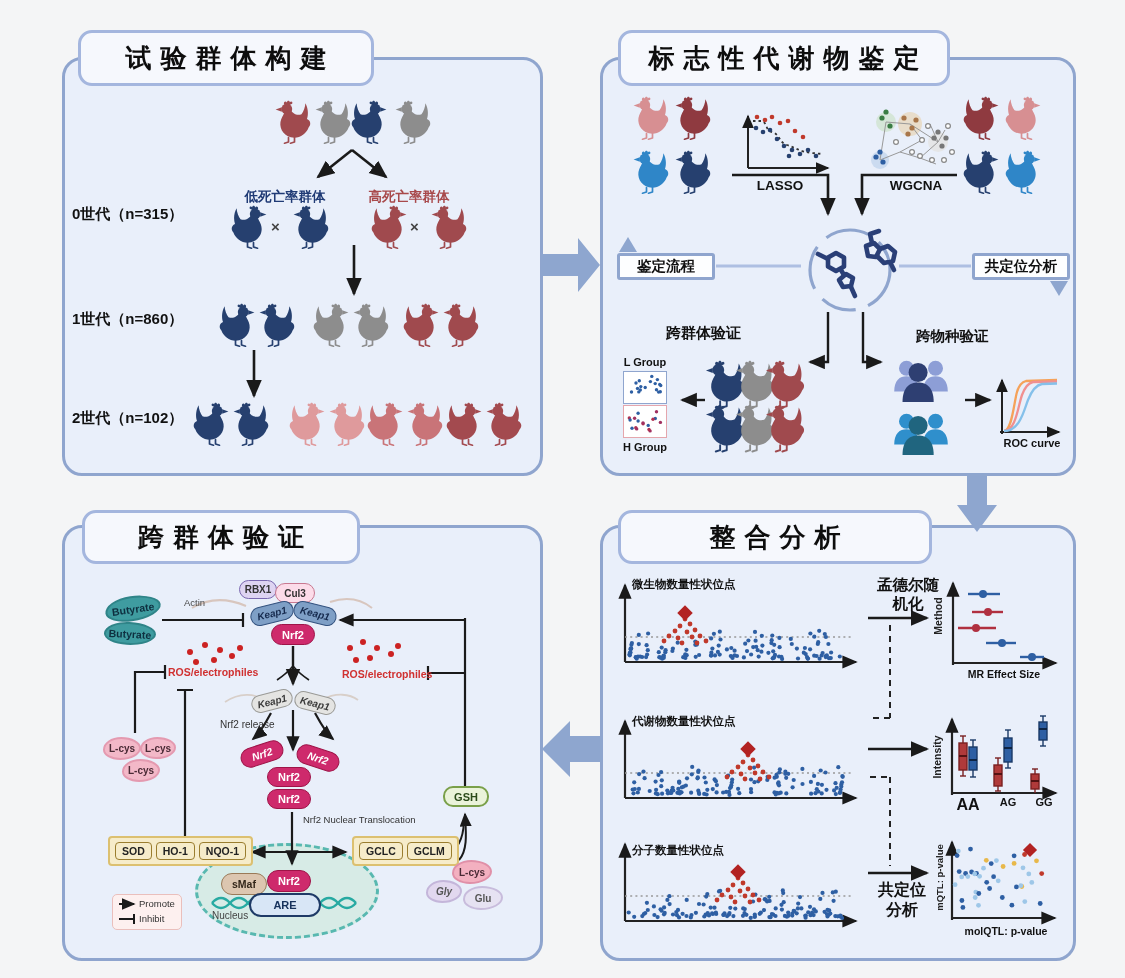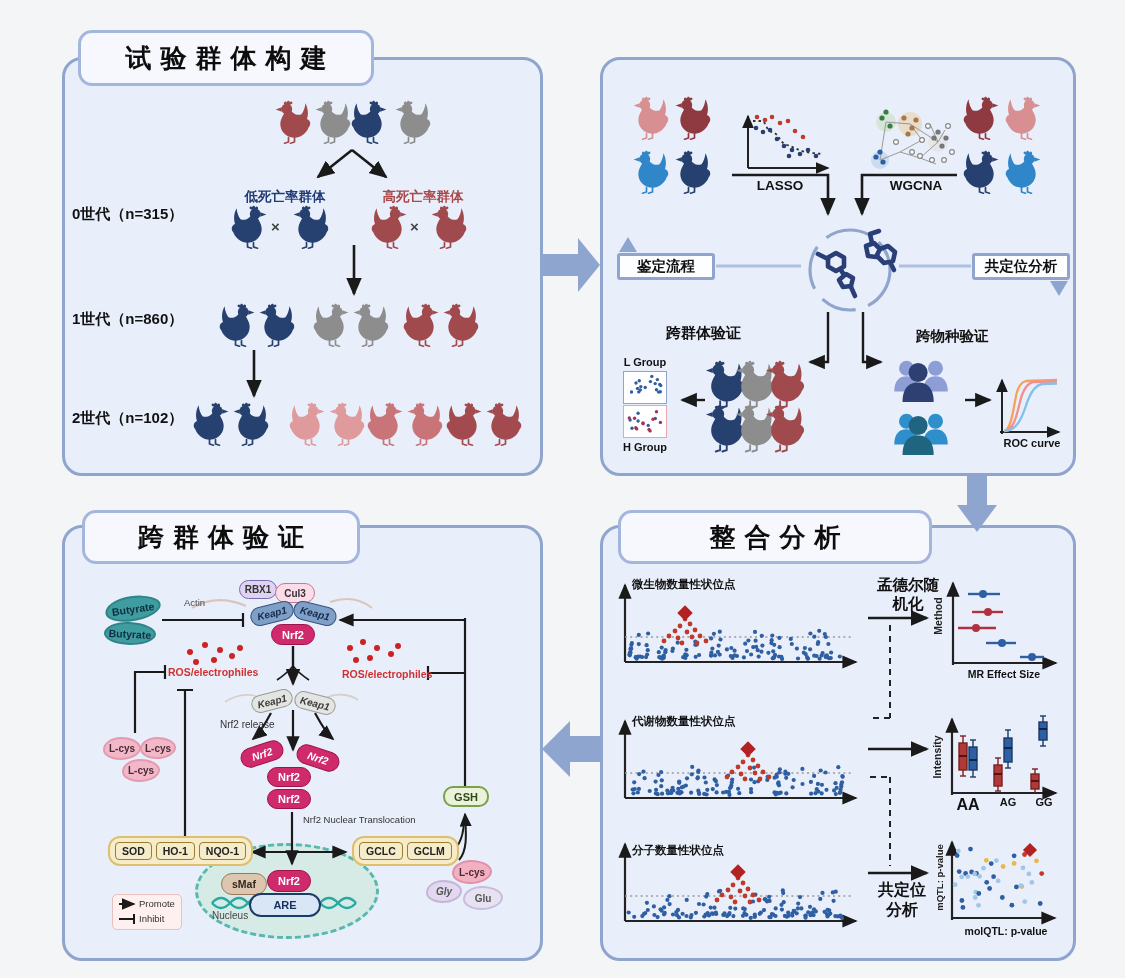--- a/index.html
+++ b/index.html
@@ -15,21 +15,21 @@
   .vlabel{position:absolute;transform:rotate(-90deg);font-weight:bold;color:#222;text-align:center;z-index:3;}
   svg.overlay{position:absolute;left:0;top:0;z-index:2;pointer-events:none;}
   .deco{position:absolute;z-index:1;}
   .flowarrow{position:absolute;background:#8ea6cf;z-index:1;}
   .tri{position:absolute;width:0;height:0;z-index:3;}
   .pill{position:absolute;display:flex;align-items:center;justify-content:center;font-weight:bold;
         border-radius:11px;box-sizing:border-box;z-index:3;}
   .blob{position:absolute;display:flex;align-items:center;justify-content:center;font-weight:bold;
         box-sizing:border-box;z-index:3;border-radius:48% 52% 55% 45%/55% 48% 52% 45%;}
   .ygroup{position:absolute;display:flex;gap:4px;background:#f6ecca;border:2px solid #dcc070;
-          border-radius:12px;padding:4px 5px;z-index:3;}
+          border-radius:4px;padding:4px 5px;z-index:3;}
   .gene{background:#f6ecca;border:1.8px solid #9a7d2e;border-radius:4px;font-size:10.5px;
         font-weight:bold;color:#222;padding:2px 6px;display:flex;align-items:center;}
   .sbox{position:absolute;width:44px;height:33px;background:#fff;box-sizing:border-box;z-index:1;}
   .flowbox{position:absolute;background:#fdfeff;border:3px solid #8fa5ce;border-radius:3px;
            display:flex;align-items:center;justify-content:center;font-weight:bold;font-size:14.5px;
            color:#111;z-index:3;box-sizing:border-box;}
 </style>
 </head>
 <body>
 
@@ -864,25 +864,26 @@
       <g stroke="#27aaa2" stroke-width="2.4">
         <path d="M212,903 q9,-10 18,0 t18,0 t18,0 t18,0 t18,0 t18,0 t18,0 t18,0"></path>
         <path d="M212,903 q9,10 18,0 t18,0 t18,0 t18,0 t18,0 t18,0 t18,0 t18,0"></path>
       </g>
       <path d="M119,904 L134,904" stroke="#1a1a1a" stroke-width="2" marker-end="url(#ah)"></path>
       <path d="M119,919 L134,919 M134,914 L134,924" stroke="#1a1a1a" stroke-width="2"></path>
     </g>
   </svg>
 
   <div class="ptitle" style="left:78px;top:30px;width:296px;height:56px;">试验群体构建</div>
+  <div class="ptitle" style="left:618px;top:30px;width:332px;height:56px;">标志性代谢物鉴定</div>
   <div class="ptitle" style="left:82px;top:510px;width:278px;height:54px;">跨群体验证</div>
   <div class="ptitle" style="left:618px;top:510px;width:314px;height:54px;">整合分析</div>
 
   <div class="lbl b" style="left:233px;top:188px;width:104px;font-size:13.5px;color:#1f3a75;text-align:center;">低死亡率群体</div>
-  <div class="lbl b" style="left:371px;top:188px;width:104px;font-size:13.5px;color:#a8494b;text-align:center;">高死亡率群体</div>
+  <div class="lbl b" style="left:357px;top:188px;width:104px;font-size:13.5px;color:#a8494b;text-align:center;">高死亡率群体</div>
   <div class="lbl b" style="left:72px;top:205px;font-size:15px;">0世代（n=315）</div>
   <div class="lbl b" style="left:72px;top:310px;font-size:15px;">1世代（n=860）</div>
   <div class="lbl b" style="left:72px;top:409px;font-size:15px;">2世代（n=102）</div>
   <div class="lbl b" style="left:271px;top:218px;font-size:15px;color:#444;">×</div>
   <div class="lbl b" style="left:410px;top:218px;font-size:15px;color:#444;">×</div>
 
   <div class="lbl b ctr" style="left:750px;top:178px;width:60px;font-size:13.5px;">LASSO</div>
   <div class="lbl b ctr" style="left:885px;top:178px;width:62px;font-size:13.5px;">WGCNA</div>
   <div class="flowbox" style="left:617px;top:253px;width:98px;height:27px;">鉴定流程</div>
   <div class="flowbox" style="left:972px;top:253px;width:98px;height:27px;">共定位分析</div>

